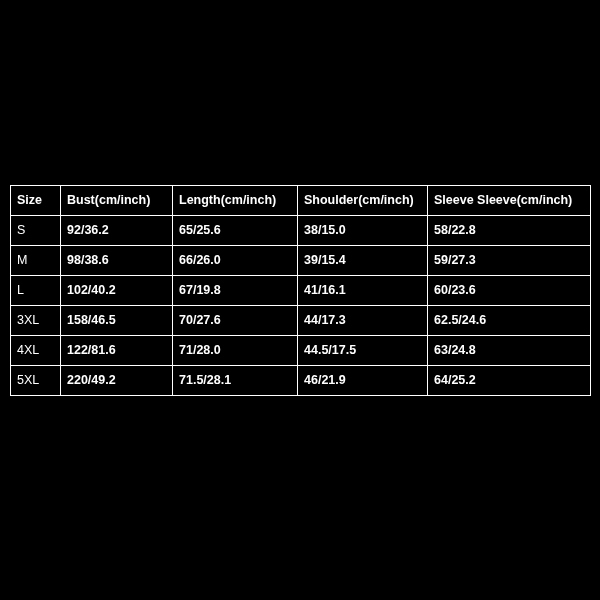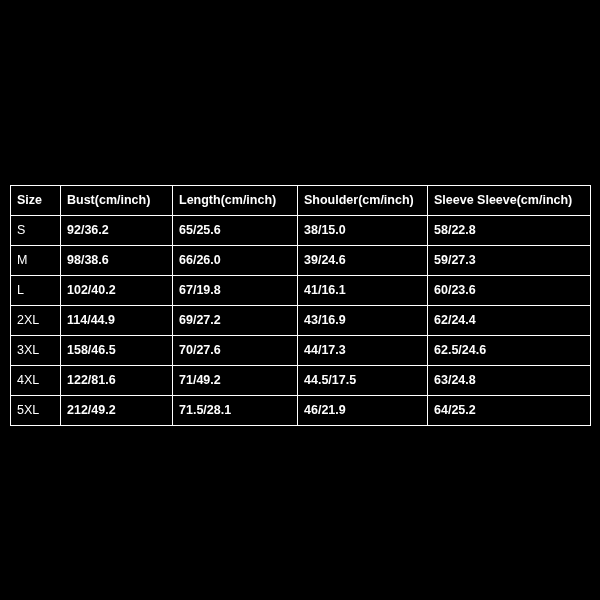--- a/index.html
+++ b/index.html
@@ -88,54 +88,47 @@
           <td class="size-cell">S</td>
           <td>92/36.2</td>
           <td>65/25.6</td>
           <td>38/15.0</td>
           <td>58/22.8</td>
         </tr>
         <tr>
           <td class="size-cell">M</td>
           <td>98/38.6</td>
           <td>66/26.0</td>
-          <td>39/24.6</td>
+          <td>39/15.4</td>
           <td>59/27.3</td>
         </tr>
         <tr>
           <td class="size-cell">L</td>
           <td>102/40.2</td>
           <td>67/19.8</td>
           <td>41/16.1</td>
           <td>60/23.6</td>
-        </tr>
-        <tr>
-          <td class="size-cell">2XL</td>
-          <td>114/44.9</td>
-          <td>69/27.2</td>
-          <td>43/16.9</td>
-          <td>62/24.4</td>
         </tr>
         <tr>
           <td class="size-cell">3XL</td>
           <td>158/46.5</td>
           <td>70/27.6</td>
           <td>44/17.3</td>
           <td>62.5/24.6</td>
         </tr>
         <tr>
           <td class="size-cell">4XL</td>
           <td>122/81.6</td>
-          <td>71/49.2</td>
+          <td>71/28.0</td>
           <td>44.5/17.5</td>
           <td>63/24.8</td>
         </tr>
         <tr>
           <td class="size-cell">5XL</td>
-          <td>212/49.2</td>
+          <td>220/49.2</td>
           <td>71.5/28.1</td>
           <td>46/21.9</td>
           <td>64/25.2</td>
         </tr>
       </tbody>
     </table>
   </div>
 </div>
 
 </body></html>

